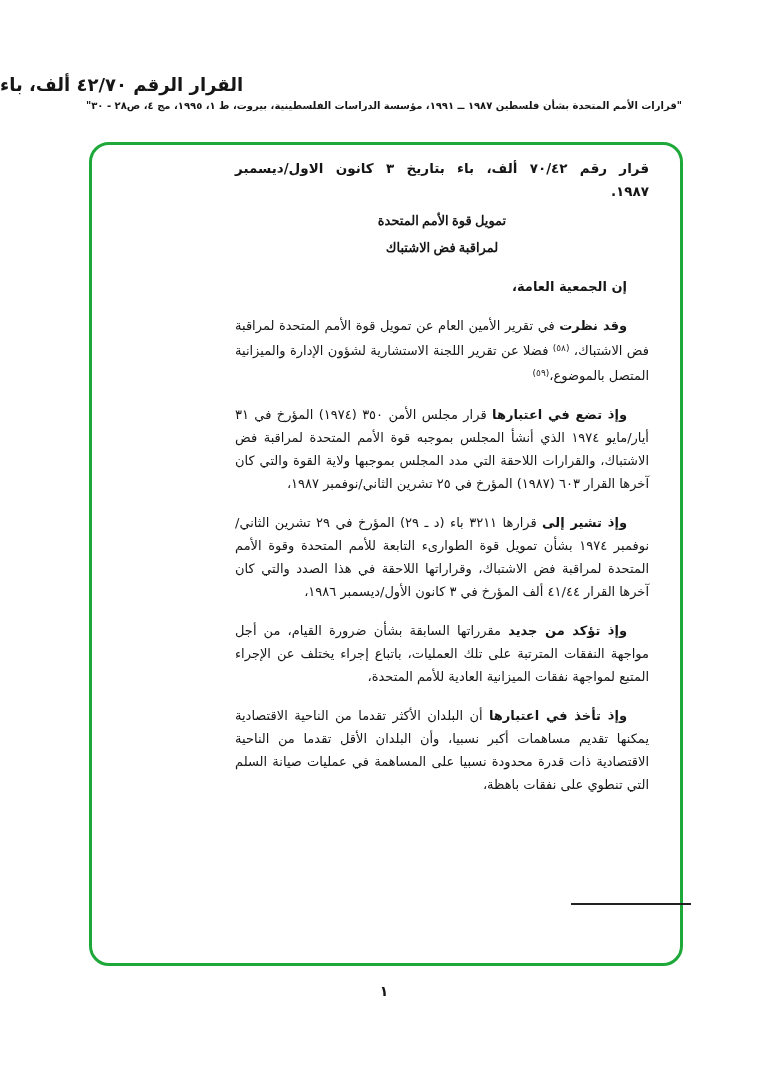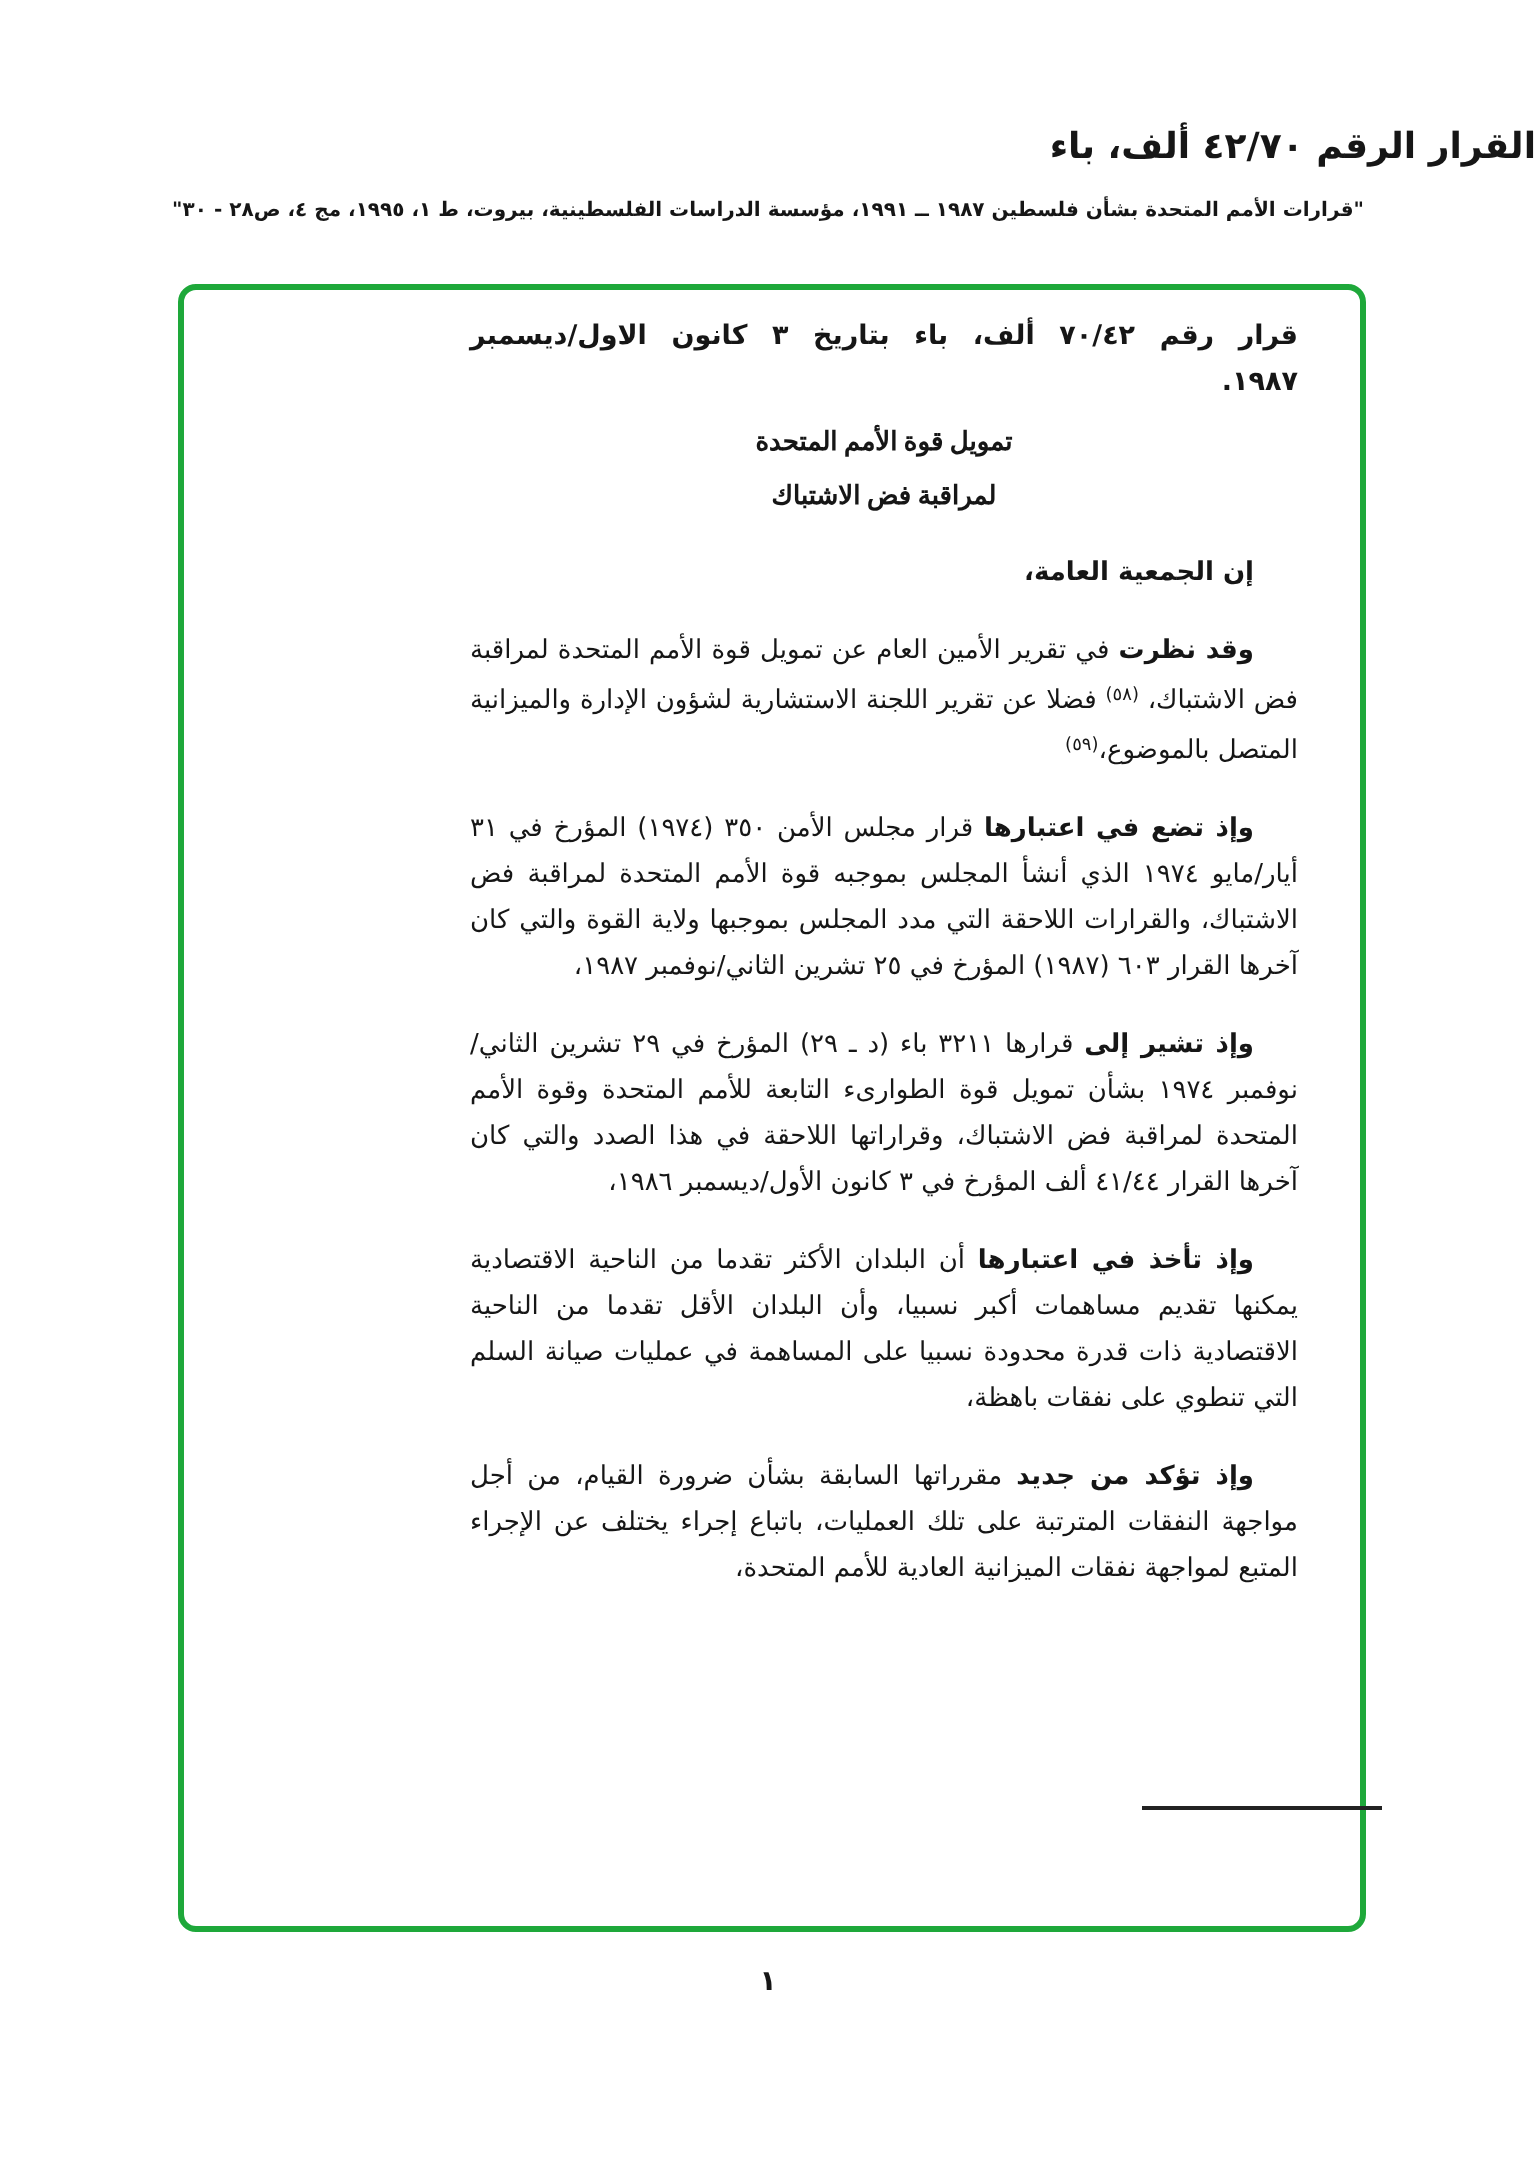--- a/index.html
+++ b/index.html
@@ -6,34 +6,34 @@
   html, body { margin: 0; padding: 0; }
   body {
     width: 768px; height: 1085px;
     background: #ffffff;
     position: relative;
     font-family: "DejaVu Sans", sans-serif;
     color: #161616;
     overflow: hidden;
   }
   .page-title {
-    position: absolute; top: 63px; left: 0; width: 100%;
-    text-align: right; direction: rtl;
+    position: absolute; top: 74px; left: 0; width: 100%;
+    text-align: left; direction: rtl;
     font-size: 18px; font-weight: 700;
   }
   .source-line {
     position: absolute; top: 100px; left: 0; width: 100%;
     text-align: center; direction: rtl;
     font-size: 10px; font-weight: 700;
   }
   .doc-box {
     position: absolute; top: 142px; left: 89px;
     width: 594px; height: 824px;
     border: 3px solid #1ea83a;
-    border-radius: 9px;
+    border-radius: 20px;
   }
   .doc-content {
     position: absolute; top: 12px; right: 31px; width: 414px;
     direction: rtl; text-align: justify;
     font-size: 13px; line-height: 23px;
   }
   .doc-heading {
     font-weight: 700; font-size: 13.5px;
     word-spacing: 4px;
     margin: 0 0 6px 0;
@@ -77,22 +77,22 @@
 
     <div class="doc-title">تمويل قوة الأمم المتحدة</div>
     <div class="doc-title">لمراقبة فض الاشتباك</div>
 
 
     <div id="paragraphs">
         <p class="para"><span class="lead">إن الجمعية العامة،</span></p>
         <p class="para"><span class="lead">وقد نظرت</span><span class="text"> في تقرير الأمين العام عن تمويل قوة الأمم المتحدة لمراقبة فض الاشتباك، </span><span class="sup">(٥٨)</span><span class="text"> فضلا عن تقرير اللجنة الاستشارية لشؤون الإدارة والميزانية المتصل بالموضوع،</span><span class="sup">(٥٩)</span></p>
         <p class="para"><span class="lead">وإذ تضع في اعتبارها</span><span class="text"> قرار مجلس الأمن ٣٥٠ (١٩٧٤) المؤرخ في ٣١ أيار/مايو ١٩٧٤ الذي أنشأ المجلس بموجبه قوة الأمم المتحدة لمراقبة فض الاشتباك، والقرارات اللاحقة التي مدد المجلس بموجبها ولاية القوة والتي كان آخرها القرار ٦٠٣ (١٩٨٧) المؤرخ في ٢٥ تشرين الثاني/نوفمبر ١٩٨٧،</span></p>
         <p class="para"><span class="lead">وإذ تشير إلى</span><span class="text"> قرارها ٣٢١١ باء (د ـ ٢٩) المؤرخ في ٢٩ تشرين الثاني/نوفمبر ١٩٧٤ بشأن تمويل قوة الطوارىء التابعة للأمم المتحدة وقوة الأمم المتحدة لمراقبة فض الاشتباك، وقراراتها اللاحقة في هذا الصدد والتي كان آخرها القرار ٤١/٤٤ ألف المؤرخ في ٣ كانون الأول/ديسمبر ١٩٨٦،</span></p>
+        <p class="para"><span class="lead">وإذ تؤكد من جديد</span><span class="text"> مقرراتها السابقة بشأن ضرورة القيام، من أجل مواجهة النفقات المترتبة على تلك العمليات، باتباع إجراء يختلف عن الإجراء المتبع لمواجهة نفقات الميزانية العادية للأمم المتحدة،</span></p>
         <p class="para"><span class="lead">وإذ تأخذ في اعتبارها</span><span class="text"> أن البلدان الأكثر تقدما من الناحية الاقتصادية يمكنها تقديم مساهمات أكبر نسبيا، وأن البلدان الأقل تقدما من الناحية الاقتصادية ذات قدرة محدودة نسبيا على المساهمة في عمليات صيانة السلم التي تنطوي على نفقات باهظة،</span></p>
-        <p class="para"><span class="lead">وإذ تؤكد من جديد</span><span class="text"> مقرراتها السابقة بشأن ضرورة القيام، من أجل مواجهة النفقات المترتبة على تلك العمليات، باتباع إجراء يختلف عن الإجراء المتبع لمواجهة نفقات الميزانية العادية للأمم المتحدة،</span></p>
       </div>
 
   </div>
 </div>
 
 <div class="footnotes">
   <div class="fn-sep"></div>
 </div>
 
 <div class="page-number">١</div>

